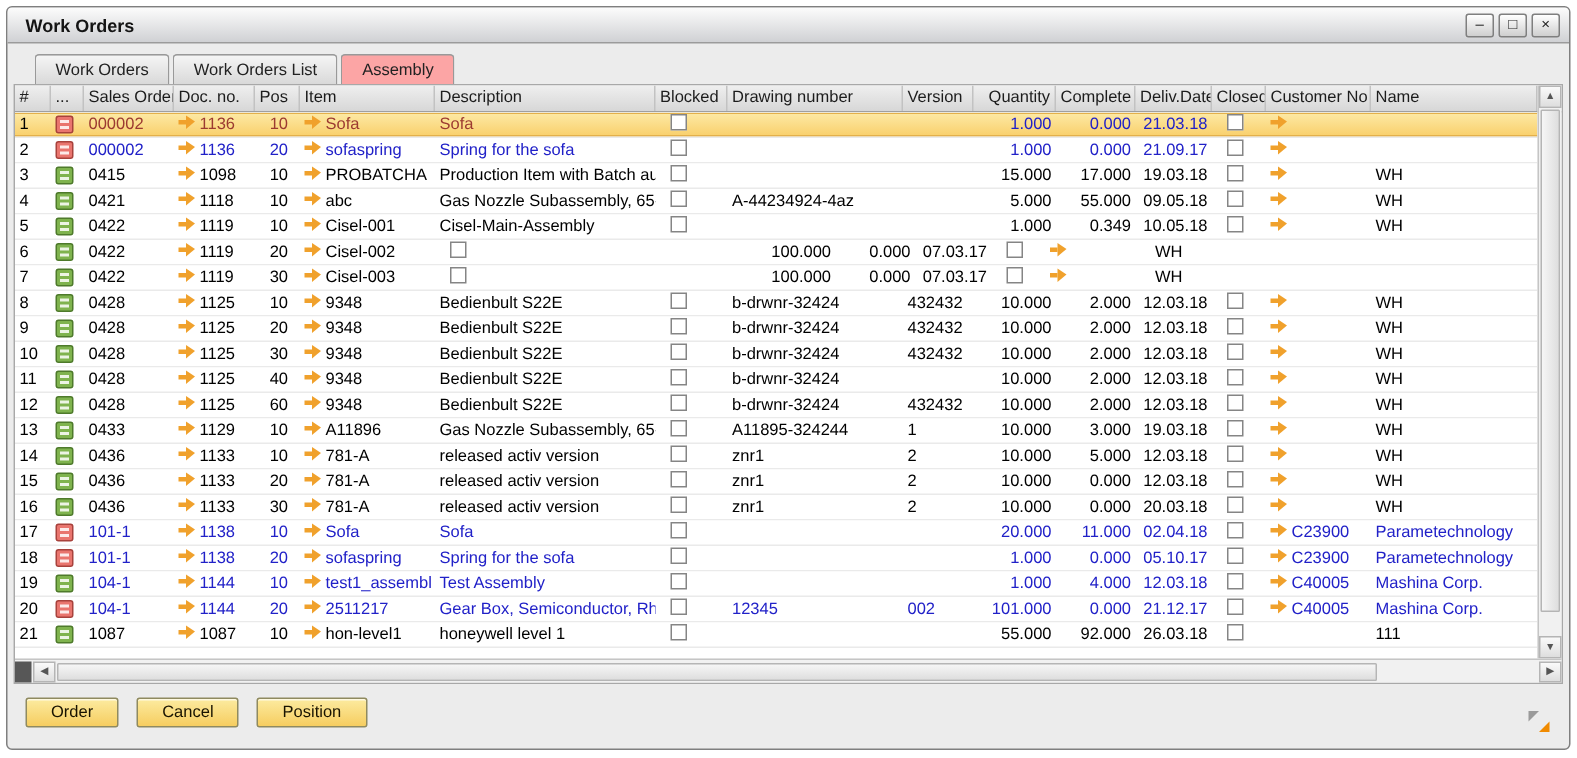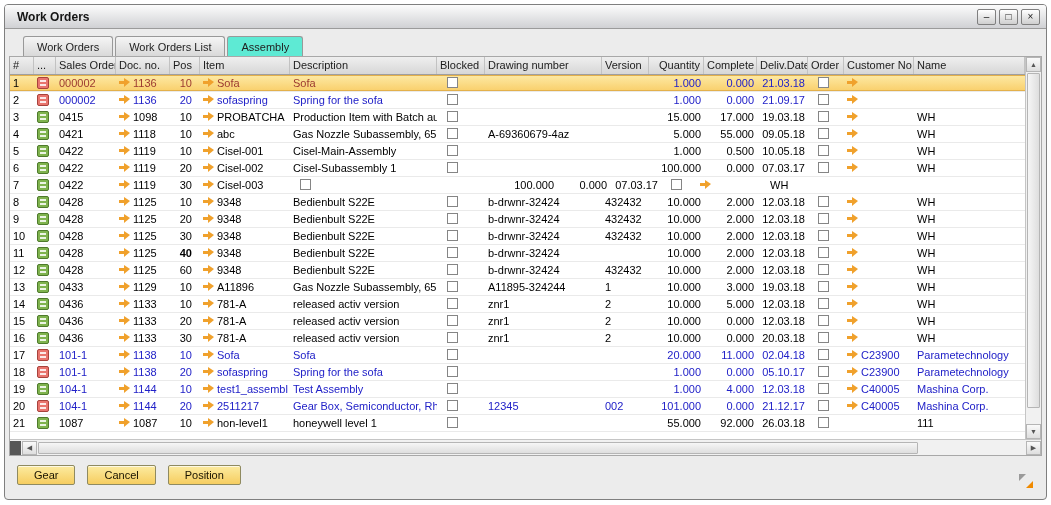--- a/index.html
+++ b/index.html
@@ -6,21 +6,21 @@
   html,body{width:1051px;height:505px;background:#fff;font-family:"Liberation Sans",sans-serif;font-size:11px;overflow:hidden}
   .window{position:absolute;left:4px;top:4px;width:1043px;height:496px;border:1px solid #7f7f7f;border-radius:4px;background:#ececec;overflow:hidden}
   
   .titlebar{height:24px;background:linear-gradient(#fcfcfc,#d0d1d4);border-bottom:1px solid #9b9b9b;display:flex;align-items:center;padding:0 6px}
   .title{font-weight:bold;color:#141414;font-size:12px;padding-left:6px}
   .win-controls{margin-left:auto;display:flex;gap:3px}
   .winbtn{width:19px;height:16px;border:1px solid #7f7f7f;background:linear-gradient(#ffffff,#cfcfcf);font-size:10px;line-height:14px;text-align:center;color:#222;border-radius:2px;cursor:default}
   
   .tabbar{display:flex;align-items:flex-end;padding:6px 0 0 18px;height:27px;gap:2px}
   .tab{height:20px;padding:4px 13px 0;border:1px solid #999;border-bottom:none;border-radius:3px 3px 0 0;background:linear-gradient(#f5f5f5,#d9d9d9);color:#222;white-space:nowrap}
-  .tab.active{background:#5eead4;position:relative;z-index:2}
+  .tab.active{background:#fca5a5;position:relative;z-index:2}
   
   .table-outer{position:relative;margin:0 4px;height:400px;background:#fff;border:1px solid #a8a8a8}
   .thead{display:flex;height:18px;background:linear-gradient(#efefef,#d7d7d7);border-bottom:1px solid #9f9f9f;padding-right:16px;overflow:hidden}
   .hcell{border-right:1px solid #c2c2c2;padding:2px 3px;white-space:nowrap;overflow:hidden;color:#1c1c1c}
   .tbody{position:absolute;top:18px;left:0;right:16px;bottom:16px;overflow:hidden;background:#fff}
   .trow{display:flex;height:17px;line-height:16px;border-bottom:1px solid #eaeaea;background:#fff}
   .trow.sel{background:linear-gradient(var(--selection-light,#fdeaa6),var(--selection-gold,#f9cf6b));box-shadow:inset 0 1px 0 #e3b04b, inset 0 -1px 0 #e3b04b}
   .cell{padding:0 3px;white-space:nowrap;overflow:hidden}
   .num{text-align:right}
   .pos{text-align:right;padding-right:8px}
@@ -82,21 +82,21 @@
         <div class="hcell c3">Doc. no.</div>
         <div class="hcell c4">Pos</div>
         <div class="hcell c5">Item</div>
         <div class="hcell c6">Description</div>
         <div class="hcell c7">Blocked</div>
         <div class="hcell c8">Drawing number</div>
         <div class="hcell c9">Version</div>
         <div class="hcell c10 num">Quantity</div>
         <div class="hcell c11 num">Complete</div>
         <div class="hcell c12">Deliv.Date</div>
-        <div class="hcell c13">Order</div>
+        <div class="hcell c13">Closed</div>
         <div class="hcell c14">Customer No</div>
         <div class="hcell c15">Name</div>
       </div>
     <div class="tbody">
         <div class="trow sel">
           <div class="cell c0">1</div>
           <div class="cell c1"><span class="doc-icon red"></span></div>
           <div class="cell c2" style="color: rgb(156, 58, 49);">000002</div>
           <div class="cell c3"><span class="link-arrow"></span><span style="color: rgb(156, 58, 49);">1136</span></div>
           <div class="cell c4 pos" style="color: rgb(156, 58, 49);">10</div>
@@ -150,55 +150,54 @@
         </div>
         <div class="trow">
           <div class="cell c0">4</div>
           <div class="cell c1"><span class="doc-icon green"></span></div>
           <div class="cell c2" style="color: rgb(0, 0, 0);">0421</div>
           <div class="cell c3"><span class="link-arrow"></span><span style="color: rgb(0, 0, 0);">1118</span></div>
           <div class="cell c4 pos" style="color: rgb(0, 0, 0);">10</div>
           <div class="cell c5"><span class="link-arrow"></span><span style="color: rgb(0, 0, 0);">abc</span></div>
           <div class="cell c6" style="color: rgb(0, 0, 0);">Gas Nozzle Subassembly, 65-50</div>
           <div class="cell c7"><span class="cb"></span></div>
-          <div class="cell c8" style="color: rgb(0, 0, 0);">A-69360679-4az</div>
+          <div class="cell c8" style="color: rgb(0, 0, 0);">A-44234924-4az</div>
           <div class="cell c9" style="color: rgb(0, 0, 0);"></div>
           <div class="cell c10 num" style="color: rgb(0, 0, 0);">5.000</div>
           <div class="cell c11 num" style="color: rgb(0, 0, 0);">55.000</div>
           <div class="cell c12 num" style="color: rgb(0, 0, 0);">09.05.18</div>
           <div class="cell c13"><span class="cb"></span></div>
           <div class="cell c14"><span class="link-arrow"></span></div>
           <div class="cell c15" style="color: rgb(0, 0, 0);">WH</div>
         </div>
         <div class="trow">
           <div class="cell c0">5</div>
           <div class="cell c1"><span class="doc-icon green"></span></div>
           <div class="cell c2" style="color: rgb(0, 0, 0);">0422</div>
           <div class="cell c3"><span class="link-arrow"></span><span style="color: rgb(0, 0, 0);">1119</span></div>
           <div class="cell c4 pos" style="color: rgb(0, 0, 0);">10</div>
           <div class="cell c5"><span class="link-arrow"></span><span style="color: rgb(0, 0, 0);">Cisel-001</span></div>
           <div class="cell c6" style="color: rgb(0, 0, 0);">Cisel-Main-Assembly</div>
           <div class="cell c7"><span class="cb"></span></div>
           <div class="cell c8" style="color: rgb(0, 0, 0);"></div>
           <div class="cell c9" style="color: rgb(0, 0, 0);"></div>
           <div class="cell c10 num" style="color: rgb(0, 0, 0);">1.000</div>
-          <div class="cell c11 num" style="color: rgb(0, 0, 0);">0.500</div>
+          <div class="cell c11 num" style="color: rgb(0, 0, 0);">0.349</div>
           <div class="cell c12 num" style="color: rgb(0, 0, 0);">10.05.18</div>
           <div class="cell c13"><span class="cb"></span></div>
           <div class="cell c14"><span class="link-arrow"></span></div>
           <div class="cell c15" style="color: rgb(0, 0, 0);">WH</div>
         </div>
         <div class="trow">
           <div class="cell c0">6</div>
           <div class="cell c1"><span class="doc-icon green"></span></div>
           <div class="cell c2" style="color: rgb(0, 0, 0);">0422</div>
           <div class="cell c3"><span class="link-arrow"></span><span style="color: rgb(0, 0, 0);">1119</span></div>
           <div class="cell c4 pos" style="color: rgb(0, 0, 0);">20</div>
           <div class="cell c5"><span class="link-arrow"></span><span style="color: rgb(0, 0, 0);">Cisel-002</span></div>
-          <div class="cell c6" style="color: rgb(0, 0, 0);">Cisel-Subassembly 1</div>
           <div class="cell c7"><span class="cb"></span></div>
           <div class="cell c8" style="color: rgb(0, 0, 0);"></div>
           <div class="cell c9" style="color: rgb(0, 0, 0);"></div>
           <div class="cell c10 num" style="color: rgb(0, 0, 0);">100.000</div>
           <div class="cell c11 num" style="color: rgb(0, 0, 0);">0.000</div>
           <div class="cell c12 num" style="color: rgb(0, 0, 0);">07.03.17</div>
           <div class="cell c13"><span class="cb"></span></div>
           <div class="cell c14"><span class="link-arrow"></span></div>
           <div class="cell c15" style="color: rgb(0, 0, 0);">WH</div>
         </div>
@@ -271,21 +270,21 @@
           <div class="cell c12 num" style="color: rgb(0, 0, 0);">12.03.18</div>
           <div class="cell c13"><span class="cb"></span></div>
           <div class="cell c14"><span class="link-arrow"></span></div>
           <div class="cell c15" style="color: rgb(0, 0, 0);">WH</div>
         </div>
         <div class="trow">
           <div class="cell c0">11</div>
           <div class="cell c1"><span class="doc-icon green"></span></div>
           <div class="cell c2" style="color: rgb(0, 0, 0);">0428</div>
           <div class="cell c3"><span class="link-arrow"></span><span style="color: rgb(0, 0, 0);">1125</span></div>
-          <div class="cell c4 pos" style="color: rgb(0, 0, 0); font-weight: bold;">40</div>
+          <div class="cell c4 pos" style="color: rgb(0, 0, 0);">40</div>
           <div class="cell c5"><span class="link-arrow"></span><span style="color: rgb(0, 0, 0);">9348</span></div>
           <div class="cell c6" style="color: rgb(0, 0, 0);">Bedienbult S22E</div>
           <div class="cell c7"><span class="cb"></span></div>
           <div class="cell c8" style="color: rgb(0, 0, 0);">b-drwnr-32424</div>
           <div class="cell c9" style="color: rgb(0, 0, 0);"></div>
           <div class="cell c10 num" style="color: rgb(0, 0, 0);">10.000</div>
           <div class="cell c11 num" style="color: rgb(0, 0, 0);">2.000</div>
           <div class="cell c12 num" style="color: rgb(0, 0, 0);">12.03.18</div>
           <div class="cell c13"><span class="cb"></span></div>
           <div class="cell c14"><span class="link-arrow"></span></div>
@@ -482,18 +481,18 @@
     <div class="hscroll">
       <div class="corner-block"></div>
       <div class="hbtn">◀</div>
       <div class="hthumb"></div>
       <div class="hspacer"></div>
       <div class="hbtn">▶</div>
     </div>
   </div>
 
   <div class="btnbar">
-      <button class="gold-btn">Gear</button>
+      <button class="gold-btn">Order</button>
       <button class="gold-btn">Cancel</button>
       <button class="gold-btn">Position</button>
     </div>
   <span class="expand-icon"></span>
 </div>
 
 </body></html>

